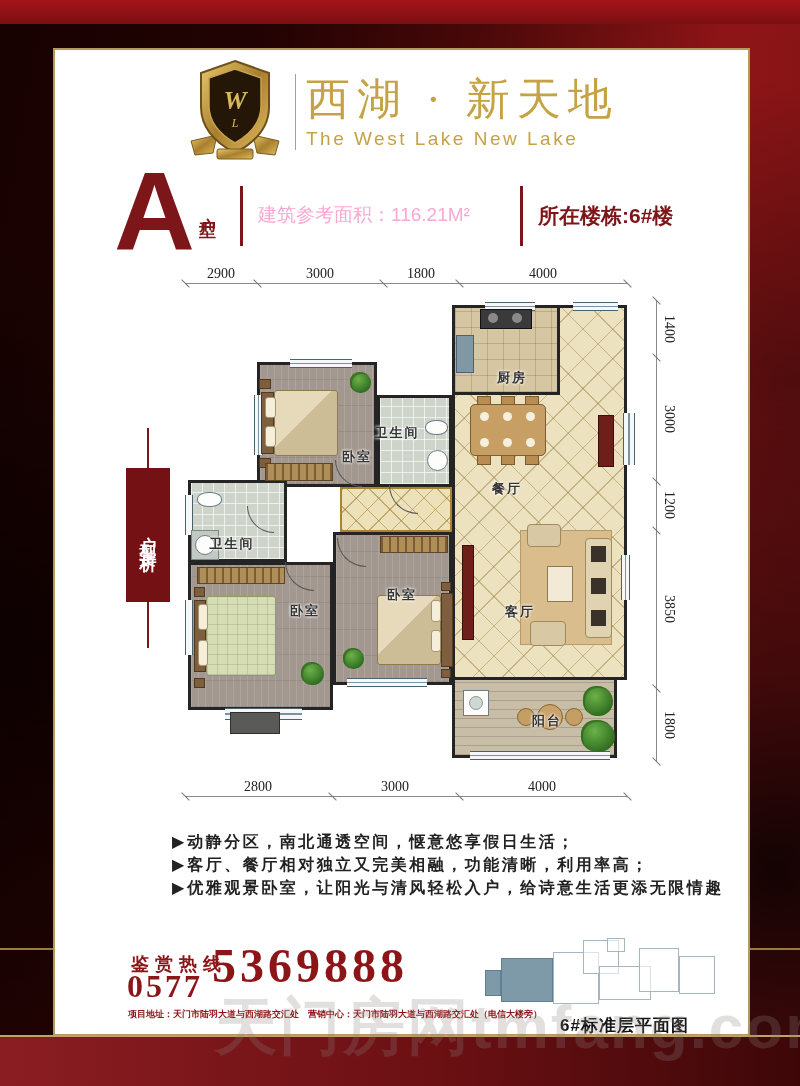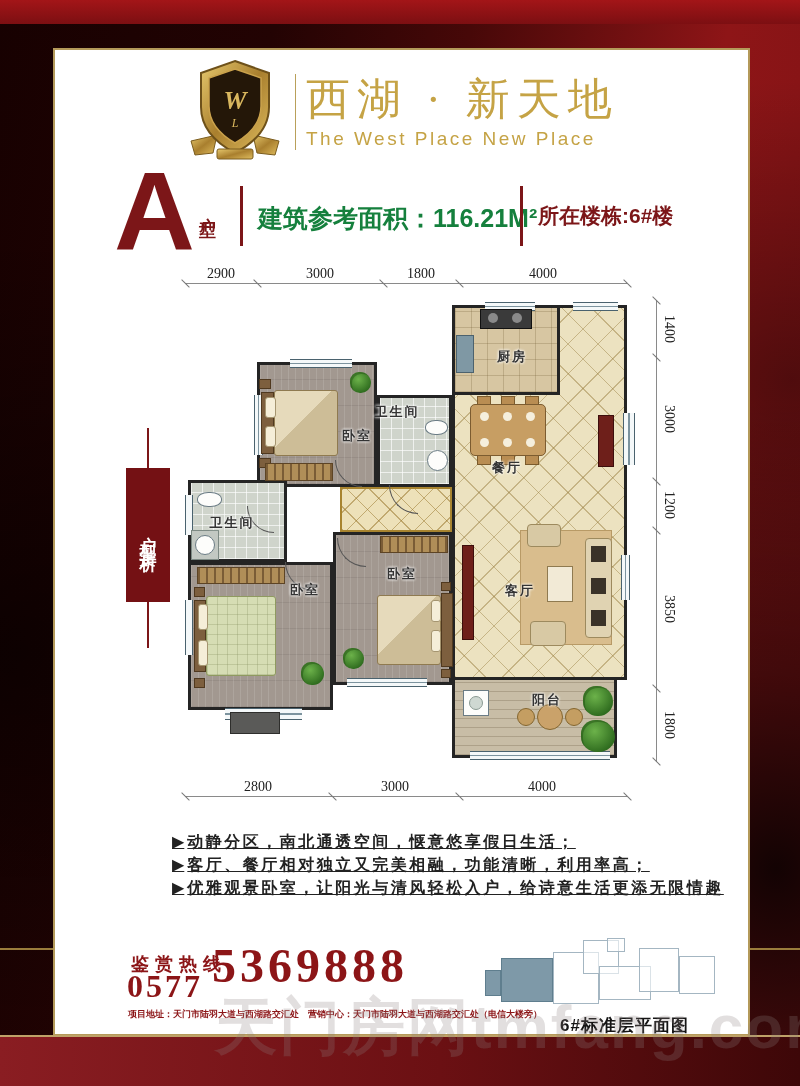--- a/index.html
+++ b/index.html
@@ -25,21 +25,21 @@
   #logo{left:183px;top:57px;width:104px;height:106px;}
   #hdr-divider{left:295px;top:74px;width:1px;height:76px;background:#b9a05a;}
   #brand-title{left:306px;top:70px;font-size:44px;letter-spacing:7px;color:#c5a345;
       font-weight:500;white-space:nowrap;font-family:"Liberation Serif","DejaVu Serif",serif;}
   #brand-sub{left:306px;top:128px;font-size:19px;letter-spacing:2.5px;color:#c5a345;white-space:nowrap;}
   
   #type-letter{left:114px;top:156px;font-size:112px;line-height:1;font-weight:bold;color:#7c1618;}
   #type-label{left:196px;top:204px;writing-mode:vertical-rl;font-size:17px;font-weight:bold;
       color:#7c1618;letter-spacing:3px;}
   .redbar{width:3px;height:60px;background:#7c1618;top:186px;}
-  #area-text{left:258px;top:202px;font-size:25px;font-weight:bold;color:#15803d;white-space:nowrap;}
+  #area-text{left:258px;top:202px;font-size:19px;font-weight:normal;color:#f9a8d4;white-space:nowrap;}
   #bldg-text{left:538px;top:202px;font-size:21px;font-weight:bold;color:#7c1618;white-space:nowrap;}
   
   #tab-line{left:147px;top:428px;width:2px;height:220px;background:#7c1618;}
   #tab-box{left:126px;top:468px;width:44px;height:134px;background:#741114;
       display:flex;align-items:center;justify-content:center;}
   #tab-box span{writing-mode:vertical-rl;color:#fff;font-size:17px;font-weight:bold;letter-spacing:6px;}
   
   .dimline{background:#8a8a8a;}
   .tick{width:11px;height:1px;background:#777;transform:rotate(45deg);}
   .dimlab{font-family:"Liberation Serif","DejaVu Serif",serif;font-size:14px;color:#222;
@@ -60,41 +60,41 @@
       repeating-linear-gradient(90deg, rgba(255,255,255,.65) 0 1px, transparent 1px 11px);}
   .kitchenfloor{background-color:#d7c6a2;background-image:
       repeating-linear-gradient(0deg, rgba(120,100,60,.28) 0 1px, transparent 1px 16px),
       repeating-linear-gradient(90deg, rgba(120,100,60,.28) 0 1px, transparent 1px 16px);}
   .balconyfloor{background-color:#c8bda6;background-image:
       repeating-linear-gradient(0deg, rgba(110,95,70,.3) 0 1px, transparent 1px 9px);}
   .corridorfloor{background-color:#ede1b9;border:2px solid #a8842f;background-image:
       repeating-linear-gradient(45deg, rgba(150,115,40,.5) 0 1px, transparent 1px 16px),
       repeating-linear-gradient(135deg, rgba(150,115,40,.5) 0 1px, transparent 1px 16px);}
   .rlabel{position:absolute;transform:translate(-50%,-50%);font-size:13px;font-weight:bold;
-      color:#333;letter-spacing:2px;text-shadow:0 0 3px #fff,0 0 3px #fff;white-space:nowrap;z-index:5;}
+      color:#333;letter-spacing:2px;text-shadow:0 0 3px #fff,0 0 3px #fff;white-space:nowrap;z-index:5;margin-top:21px;}
   .winh{position:absolute;border-top:1px solid #4a626e;border-bottom:1px solid #4a626e;
       background:linear-gradient(180deg,#f4f8f9 42%,#7c939e 42% 58%,#f4f8f9 58%);box-sizing:border-box;}
   .winv{position:absolute;border-left:1px solid #4a626e;border-right:1px solid #4a626e;
       background:linear-gradient(90deg,#f4f8f9 42%,#7c939e 42% 58%,#f4f8f9 58%);box-sizing:border-box;}
   .furn{position:absolute;box-sizing:border-box;}
   .hatch{background-color:#b08e58;background-image:
       repeating-linear-gradient(90deg,#7a5c36 0 2px, transparent 2px 8px);border:1px solid #5d4425;}
   .bedbody{background:linear-gradient(135deg,#e6dabb 45%,#cdbd97 45%);border:1px solid #8f7a50;border-radius:3px;}
   .pillow{background:#f5eed8;border:1px solid #a59570;border-radius:3px;}
   .headboard{background:#7d5f3e;border:1px solid #50391f;}
   .stand{background:#7d5f3e;border:1px solid #50391f;}
   .white-fix{background:#fdfdfb;border:1px solid #6b7c85;}
   .plant{background:radial-gradient(circle at 40% 35%,#6cb24a,#2e6b1e 75%);border-radius:45% 55% 50% 50%;
       box-shadow:2px 2px 0 rgba(20,60,10,.35) inset;}
   .redfurn{background:#6e1f1a;border:1px solid #3c0e0c;}
   .door{position:absolute;border-left:1px solid #555;border-bottom:1px solid #555;
       border-radius:0 0 0 100%;}
   
   #features{left:172px;top:830px;width:565px;}
-  .feat{font-size:16px;font-weight:bold;color:#222;letter-spacing:2.5px;line-height:23px;white-space:nowrap;text-decoration:underline;}
+  .feat{font-size:16px;font-weight:bold;color:#222;letter-spacing:2.5px;line-height:23px;white-space:nowrap;}
   .feat .blt{margin-right:3px;letter-spacing:0;}
   
   #hotline-label{left:131px;top:952px;font-size:18px;font-weight:bold;color:#8c1517;letter-spacing:6px;
       font-family:"Liberation Serif","DejaVu Serif",serif;white-space:nowrap;}
   #area-code{left:127px;top:968px;font-size:32px;font-weight:bold;color:#8c1517;letter-spacing:3px;
       font-family:"Liberation Serif","DejaVu Serif",serif;}
   #phone-number{left:212px;top:942px;font-size:48px;line-height:1;font-weight:bold;color:#8c1517;
       letter-spacing:4px;font-family:"Liberation Serif","DejaVu Serif",serif;}
   #address-line{left:128px;top:1008px;font-size:9px;font-weight:bold;color:#8c1517;white-space:nowrap;}
   
@@ -129,21 +129,21 @@
     <polygon points="96,84 70,78 74,96 92,98" fill="url(#gld)" stroke="#7a5c1e" stroke-width="1"></polygon>
     <path d="M52 4 L86 16 V50 Q86 78 52 96 Q18 78 18 50 V16 Z" fill="url(#gld)" stroke="#6e511a" stroke-width="2"></path>
     <path d="M52 12 L78 21 V49 Q78 71 52 86 Q26 71 26 49 V21 Z" fill="#241708" stroke="#caa24c" stroke-width="1.5"></path>
     <text x="52" y="52" text-anchor="middle" font-size="26" font-family="Liberation Serif, DejaVu Serif, serif" fill="#d9b75e" font-style="italic" font-weight="bold">W</text>
     <text x="52" y="70" text-anchor="middle" font-size="12" font-family="Liberation Serif, DejaVu Serif, serif" fill="#d9b75e" font-style="italic">L</text>
     <rect x="34" y="92" width="36" height="10" rx="2" fill="url(#gld)" stroke="#7a5c1e" stroke-width="1"></rect>
   </svg>
 </div>
 <div id="hdr-divider" class="abs"></div>
 <div id="brand-title" class="abs">西湖 · 新天地</div>
-<div id="brand-sub" class="abs">The West Place New Place</div>
+<div id="brand-sub" class="abs">The West Lake New Lake</div>
 
 <div id="type-letter" class="abs">A</div>
 <div id="type-label" class="abs">户型</div>
 <div class="abs redbar" style="left:240px;"></div>
 <div id="area-text" class="abs">建筑参考面积：116.21M²</div>
 <div class="abs redbar" style="left:520px;"></div>
 <div id="bldg-text" class="abs">所在楼栋:6#楼</div>
 
 <div id="tab-line" class="abs"></div>
 <div id="tab-box" class="abs">

